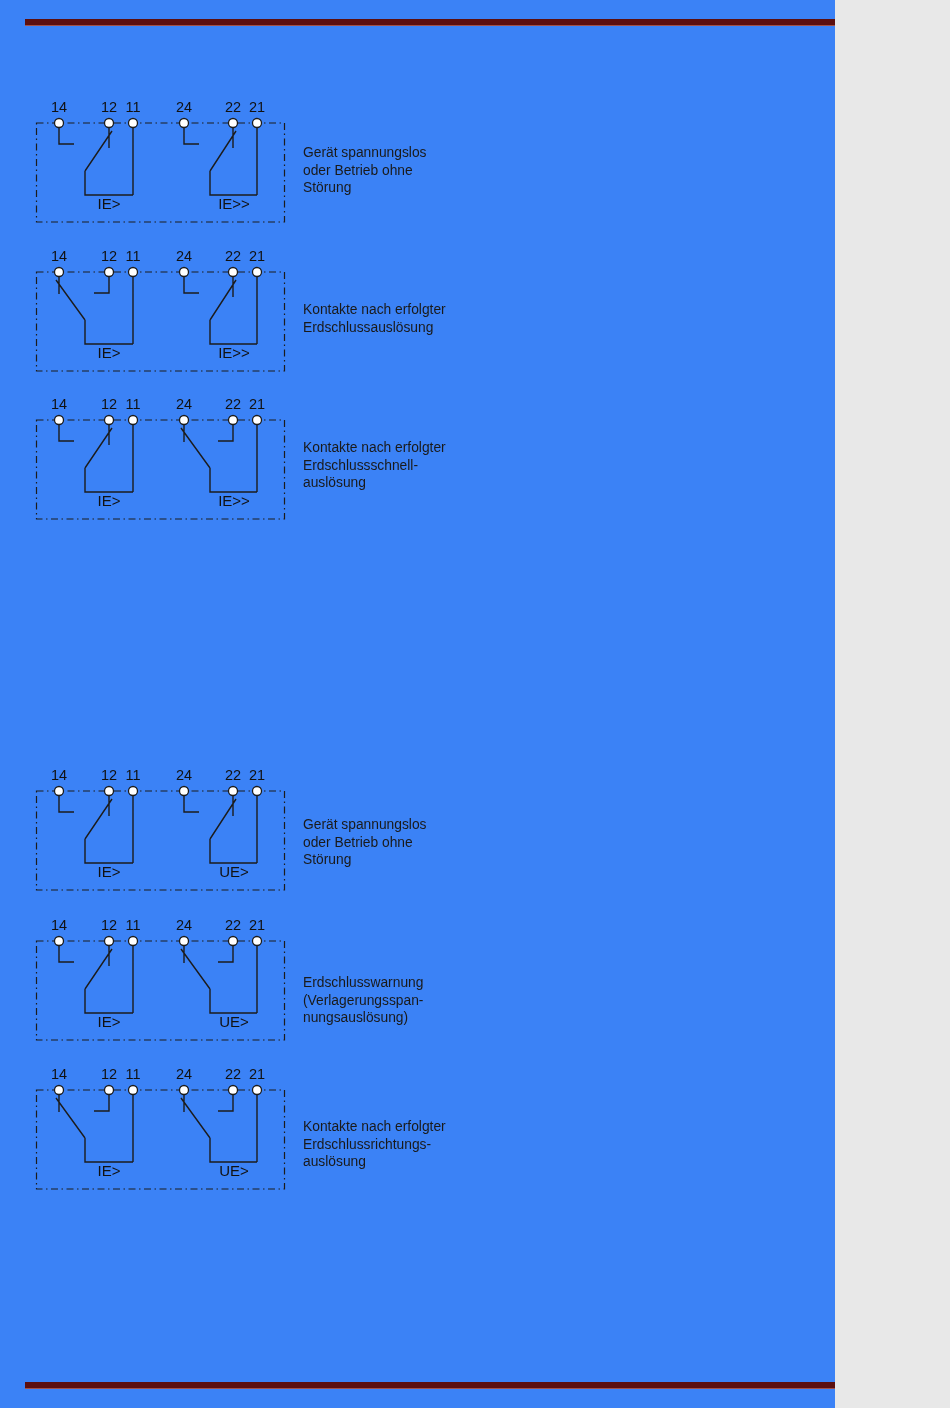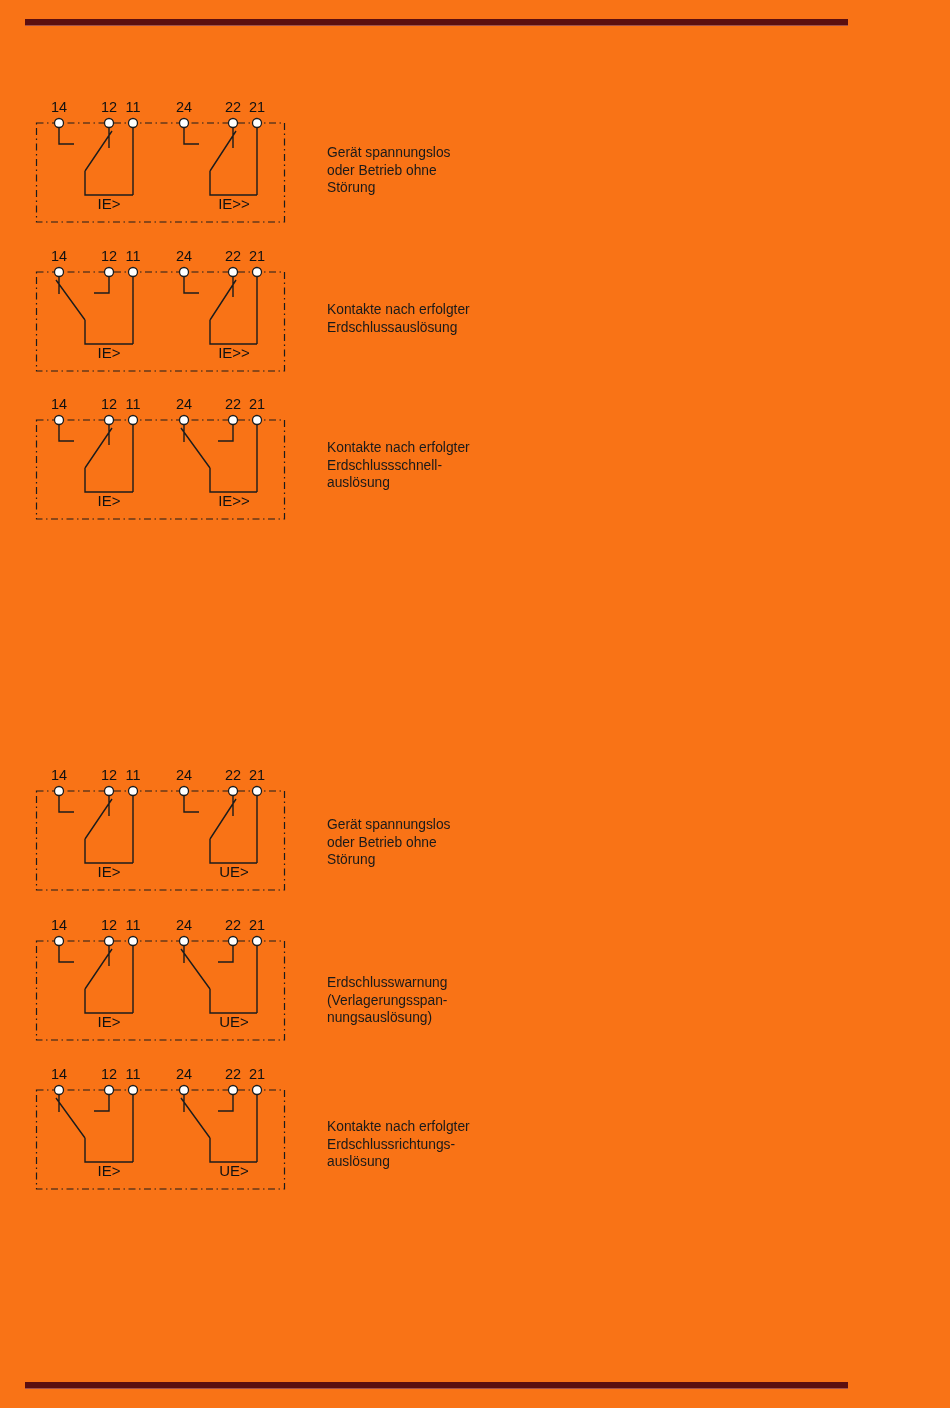--- a/index.html
+++ b/index.html
@@ -1,35 +1,34 @@
 <!DOCTYPE html>
 <html><head>
 <meta charset="utf-8">
 <style>
   html,body{margin:0;padding:0;background:#e8e8e8;}
   .page{
     position:relative;
-    width:950px;height:1408px;
-    background:#f97316;
+    width:835px;height:1408px;
+    background:#3b82f6;
     font-family:"Liberation Sans", sans-serif;
     overflow:hidden;
   }
   .rule{
     position:absolute;left:25px;width:823px;height:6px;
     border-bottom:1px solid #a1524a;
   }
   .rule.top{top:19px;}
   .rule.bottom{top:1382px;}
   .diagram-row{position:absolute;left:26px;width:900px;height:150px;}
   .diagram-row svg{position:absolute;left:0;top:0;}
   .caption{
     position:absolute;left:277px;width:210px;
     font-size:13.8px;line-height:17.6px;color:#1a1a1a;
     white-space:nowrap;
-    margin-left:24px;
   }
   svg text{
     font-family:"Liberation Sans", sans-serif;
     fill:#111111;
   }
   svg .tnum{font-size:14.5px;}
   svg .flabel{font-size:15px;}
   svg path, svg rect{fill:none;}
 </style>
 </head>

